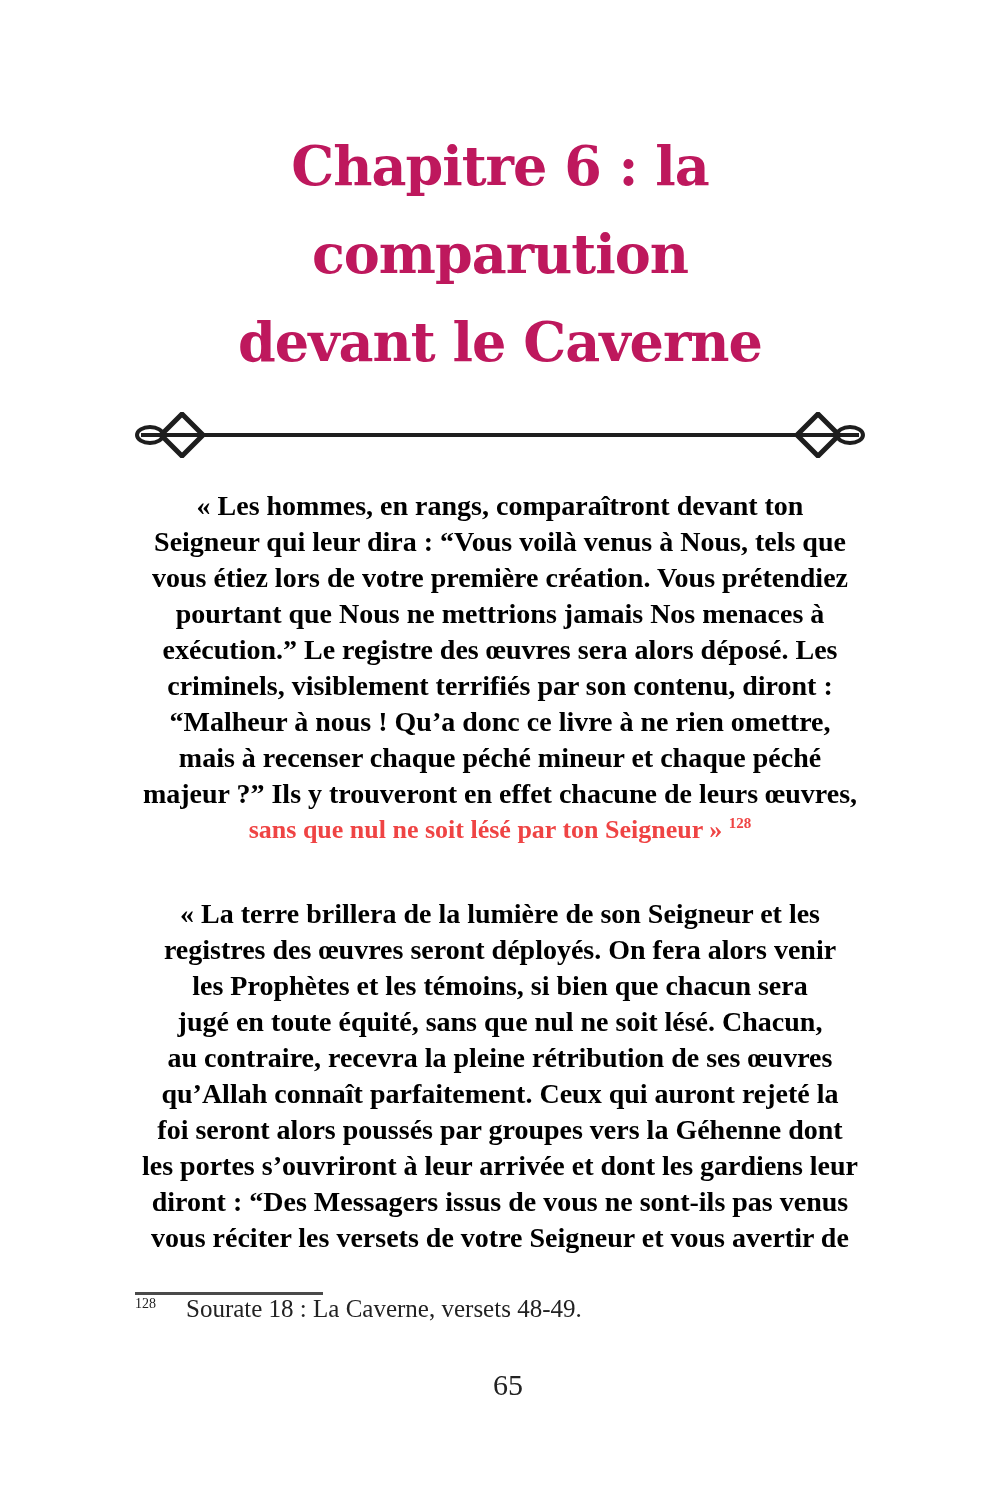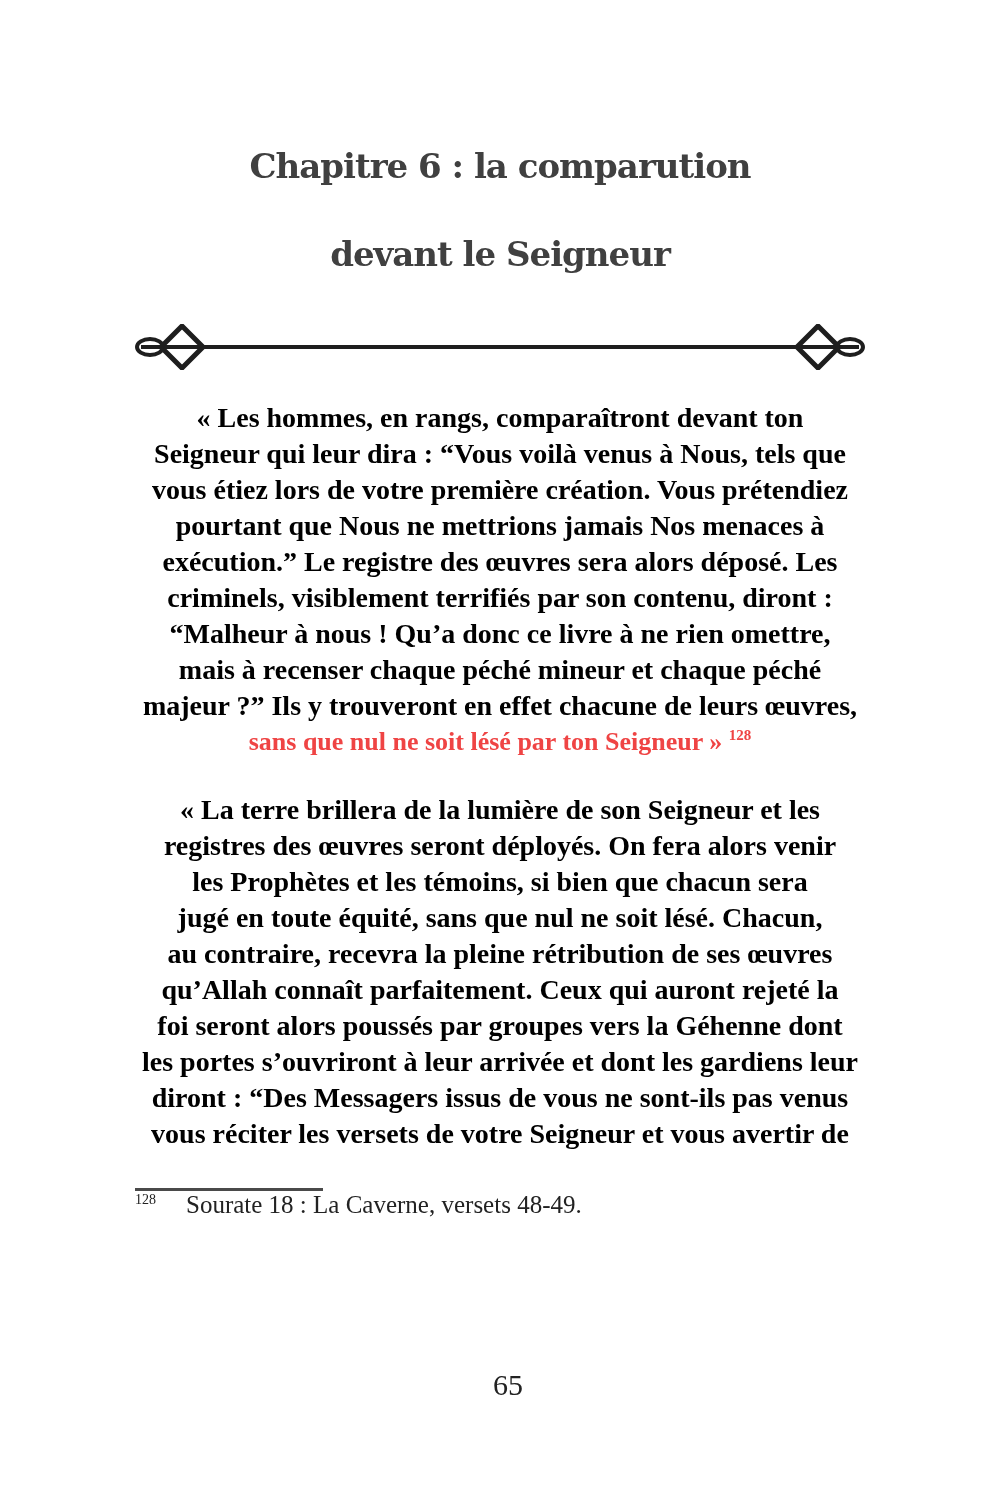--- a/index.html
+++ b/index.html
@@ -18,24 +18,24 @@
   }
   .content {
     width: 730px;
     margin: 0 auto;
   }
   .chapter-title {
     margin-top: 122px;
     text-align: center;
     font-family: "DejaVu Serif", serif;
     font-weight: 700;
-    font-size: 34px;
+    font-size: 54px;
     line-height: 88px;
     letter-spacing: -1px;
-    color: #404040;
+    color: #be185d;
   }
   .divider-wrap {
     margin-top: 26px;
     text-align: center;
   }
   .divider-wrap svg {
     display: block;
     margin: 0 auto;
   }
   .intro {
@@ -60,21 +60,21 @@
     line-height: 36px;
     color: #ef4444;
   }
   .quote-lastline sup {
     font-size: 15px;
     font-weight: 700;
     vertical-align: super;
     line-height: 0;
   }
   .quote2 {
-    margin-top: 32px;
+    margin-top: 48px;
   }
   .footnote-rule {
     margin-top: 36px;
     width: 188px;
     height: 3px;
     background: #4a4a4a;
   }
   .footnote {
     margin-top: 0;
     font-size: 25px;
@@ -99,21 +99,21 @@
   }
 </style>
 </head>
 <body>
 
 <div class="page">
   <div class="content">
 
     <div class="chapter-title">
       <div>Chapitre 6 : la comparution</div>
-      <div>devant le Seigneur</div>
+      <div>devant le Caverne</div>
     </div>
 
     <div class="divider-wrap">
       <svg width="730" height="46" viewBox="0 0 730 46">
         <line x1="6" y1="23" x2="724" y2="23" stroke="#1e1e1e" stroke-width="4"></line>
         <ellipse cx="15" cy="23" rx="13" ry="8" fill="none" stroke="#1e1e1e" stroke-width="4"></ellipse>
         <polygon points="47,2 68,23 47,44 26,23" fill="none" stroke="#1e1e1e" stroke-width="5"></polygon>
         <polygon points="683,2 704,23 683,44 662,23" fill="none" stroke="#1e1e1e" stroke-width="5"></polygon>
         <ellipse cx="715" cy="23" rx="13" ry="8" fill="none" stroke="#1e1e1e" stroke-width="4"></ellipse>
       </svg>

